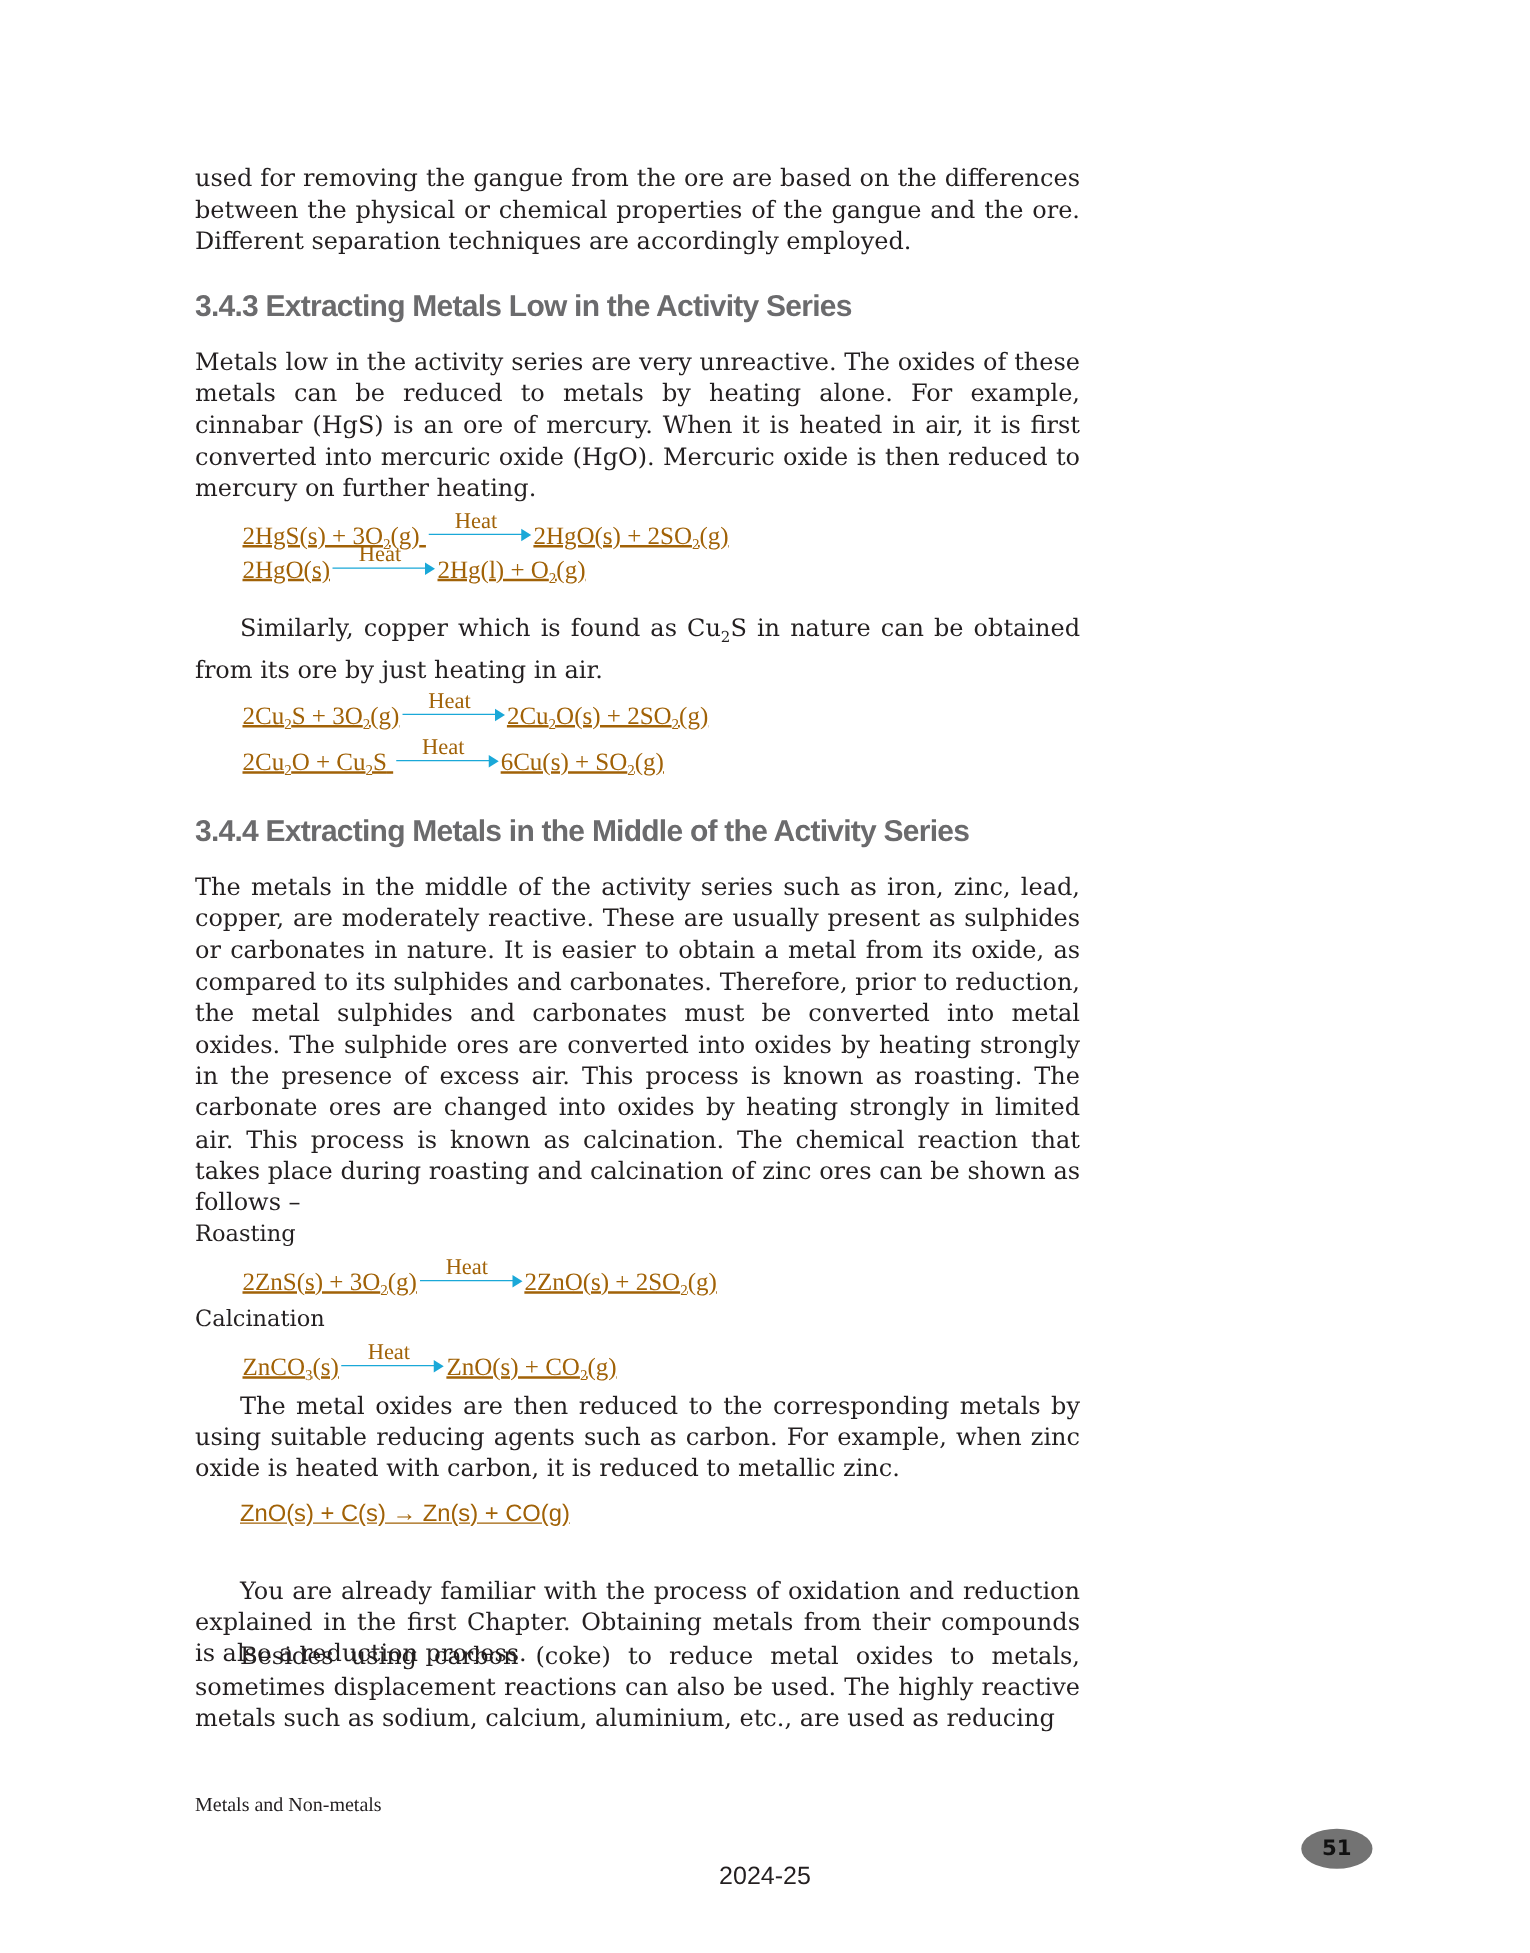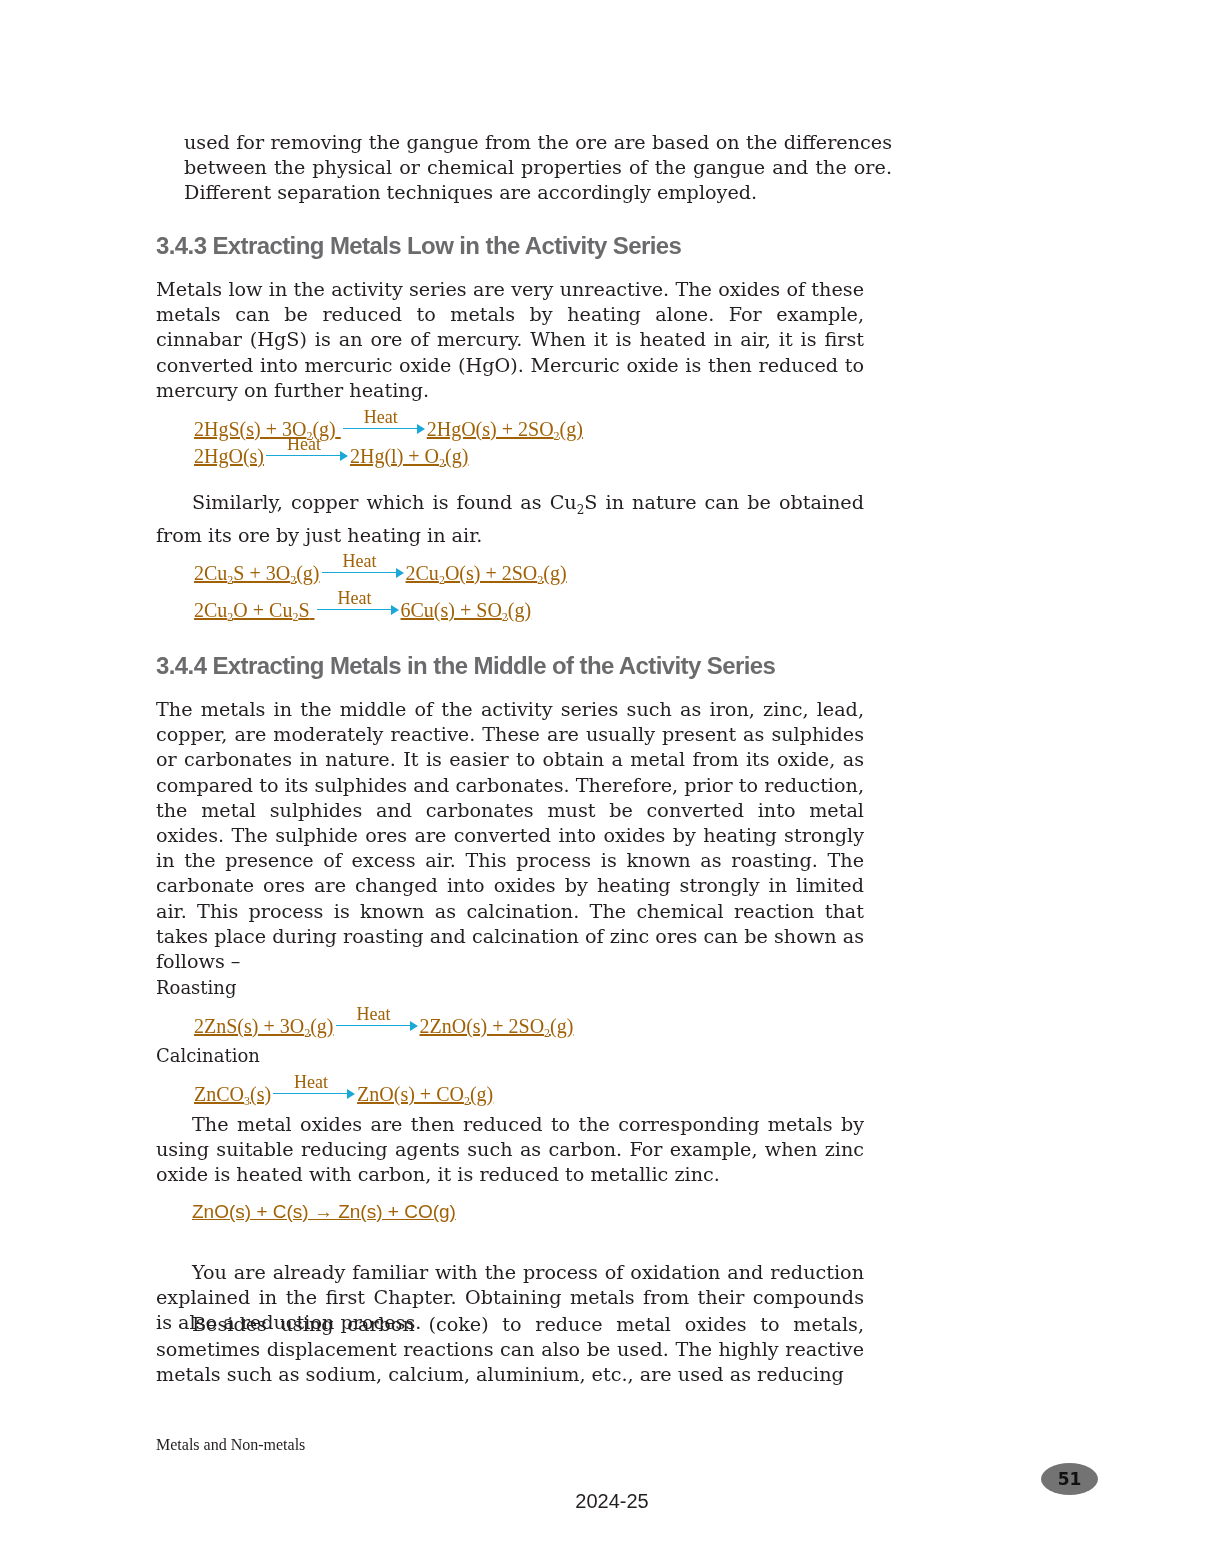--- a/index.html
+++ b/index.html
@@ -24,21 +24,21 @@
                 background: #737373; display: flex; align-items: center; justify-content: center;
                 font-family: "DejaVu Sans", "Liberation Sans", sans-serif; font-weight: bold; font-size: 17px; color: #111; margin-top: 32px; }
   .year { position: absolute; left: 0; width: 1224px; top: 1490px; text-align: center;
           font-family: "Liberation Sans", "DejaVu Sans", sans-serif; font-size: 20px; color: #231f20; }
 </style>
 </head>
 <body>
 
 <div class="page">
 
-  <p class="body" style="position:absolute; top:0; width:708px;margin-left:28px;">used for removing the gangue from the ore are based on the differences between the physical or chemical properties of the gangue and the ore. Different separation techniques are  accordingly employed.</p>
+  <p class="body" style="position:absolute; top:0; width:708px;">used for removing the gangue from the ore are based on the differences between the physical or chemical properties of the gangue and the ore. Different separation techniques are  accordingly employed.</p>
 
   <h2 class="sec" style="position:absolute; top:102px;">3.4.3 Extracting Metals Low in the Activity Series</h2>
 
   <p class="body" style="position:absolute; top:147px; width:708px;">Metals low in the activity series are very unreactive. The oxides of these metals can be  reduced to metals by heating alone. For example, cinnabar (HgS) is an ore of mercury. When it is heated in air, it is first converted into mercuric oxide (HgO). Mercuric oxide is then reduced to mercury on further heating.</p>
 
   <div class="eq" style="position:absolute; left:38px; top:287px;">
     <span>2HgS(s) + 3O</span><sub>2</sub><span>(g)</span>
     <span class="arrow"><span class="lbl">Heat</span><span class="line"></span><span class="head"></span></span><span>2HgO(s) + 2SO</span><sub>2</sub><span>(g)</span>
   </div>
 

